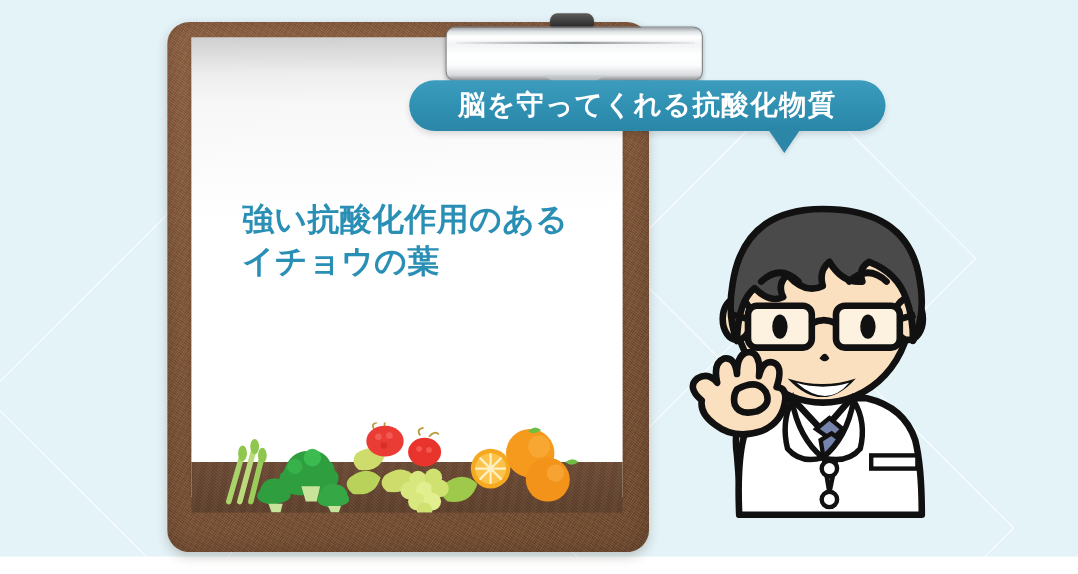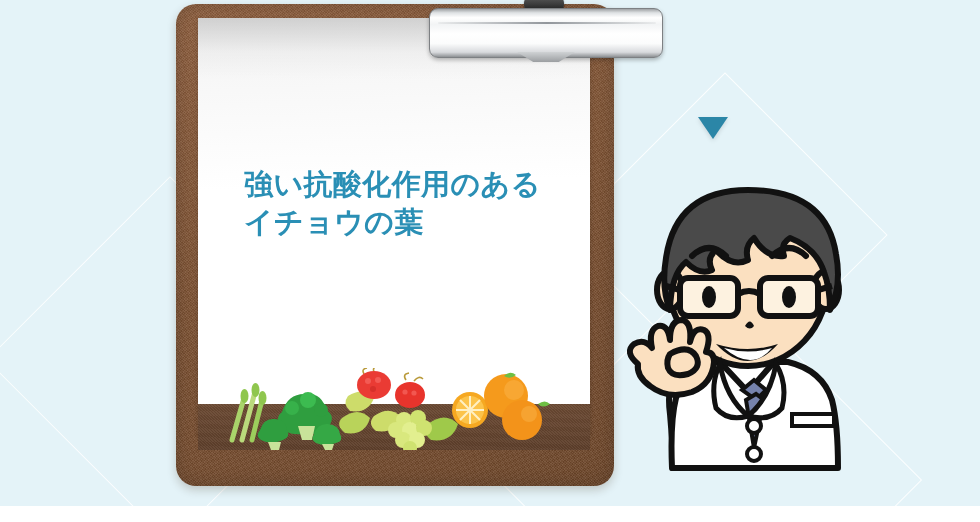--- a/index.html
+++ b/index.html
@@ -34,29 +34,28 @@
     transform: rotate(45deg);
     pointer-events: none;
   }
   .bg-d1 { left: 610px; top: 120px; width: 230px; height: 230px; }
   .bg-d2 { left: 40px;  top: 230px; width: 260px; height: 260px; }
   .bg-d3 { left: 560px; top: 330px; width: 300px; height: 300px; }
 
   
   .clipboard {
     position: absolute;
-    left: 152px; top: 4px;
+    left: 152px; top: 20px;
     width: 438px; height: 482px;
     border-radius: 20px;
     background:
       repeating-linear-gradient(38deg, rgba(255,255,255,0.055) 0 1px, rgba(0,0,0,0.045) 1px 2px),
       repeating-linear-gradient(128deg, rgba(255,255,255,0.05) 0 1px, rgba(0,0,0,0.04) 1px 2px),
       linear-gradient(160deg, #8e5f3e 0%, #7e5233 45%, #6d4629 100%);
     box-shadow: 0 4px 10px rgba(60,40,20,0.22), inset 0 0 18px rgba(0,0,0,0.18);
-    margin-left: 24px;
   }
   .paper {
     position: absolute;
     left: 22px; top: 14px;
     width: 392px; height: 418px;
     background: linear-gradient(178deg, #efefef 0%, #f7f7f7 14%, #ffffff 40%, #ffffff 100%);
     box-shadow: 0 2px 5px rgba(0,0,0,0.18);
   }
   .paper-shade {
     position: absolute;
@@ -252,20 +251,23 @@
 
     <div class="clip-wrap">
       <div class="clip-nub"></div>
       <div class="clip-bar">
         <div class="clip-line"></div>
       </div>
       <div class="clip-notch"></div>
     </div>
   </div>
 
+  <div class="bubble">
+    <span class="bubble-text">脳を守ってくれる抗酸化物質</span>
+  </div>
   <div class="bubble-tail"></div>
 
   <div class="doctor">
     <svg viewBox="0 0 300 320" xmlns="http://www.w3.org/2000/svg">
       <g stroke="#111111" stroke-width="6" stroke-linejoin="round" stroke-linecap="round">
 
         <path d="M70 196 q-12 22 -8 50 q2 26 4 44 h46 v-62 q-2 -24 -14 -34 z" fill="#ffffff"></path>
         <path d="M64 300 q-2 -46 4 -70 q10 -30 42 -36 h70 q34 8 44 38 q6 24 6 68 z" fill="#ffffff"></path>
 
         <path d="M112 194 l28 30 l26 -30" fill="#ffffff"></path>

